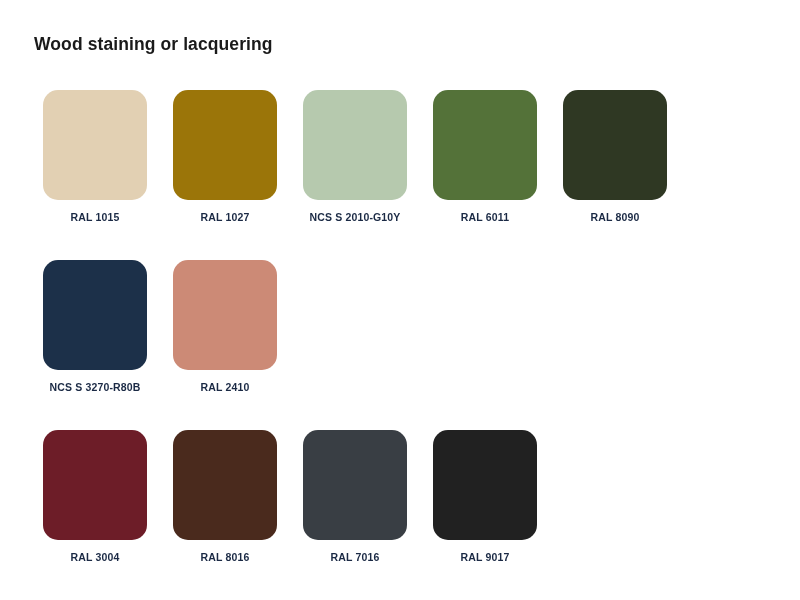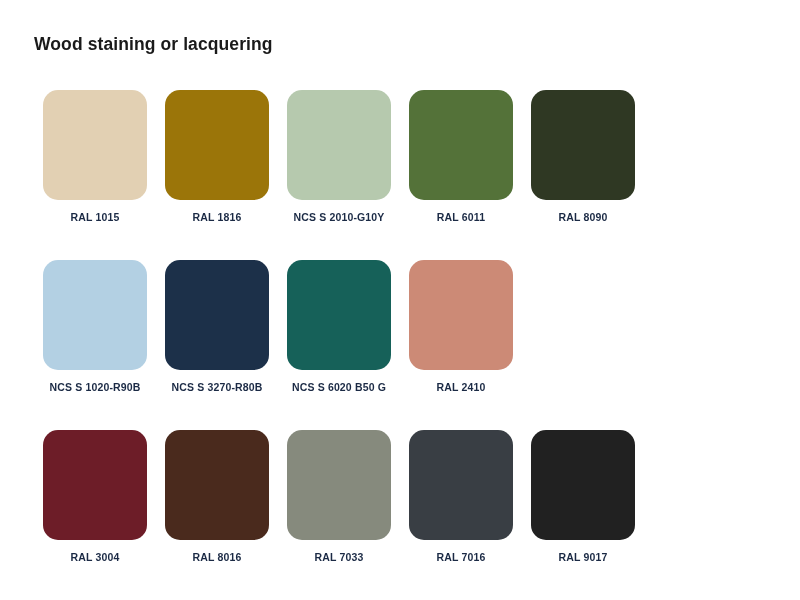--- a/index.html
+++ b/index.html
@@ -33,21 +33,21 @@
     left: 34px;
     top: 90px;
     width: 732px;
     display: flex;
     flex-direction: column;
     gap: 37px;
   }
   .swatch-row {
     display: flex;
     flex-direction: row;
-    gap: 0px;
+    gap: 8px;
   }
   .swatch-cell {
     width: 122px;
     display: flex;
     flex-direction: column;
     align-items: center;
   }
   .swatch-chip {
     width: 104px;
     height: 110px;
@@ -72,69 +72,57 @@
 
   <div class="palette-grid">
 
     <div class="swatch-row">
       <div class="swatch-cell">
         <div class="swatch-chip" style="background-color: rgb(226, 208, 179);"></div>
         <div class="swatch-label">RAL 1015</div>
       </div>
       <div class="swatch-cell">
         <div class="swatch-chip" style="background-color: rgb(155, 117, 9);"></div>
-        <div class="swatch-label">RAL 1816</div>
+        <div class="swatch-label">RAL 1027</div>
       </div>
       <div class="swatch-cell">
         <div class="swatch-chip" style="background-color: rgb(182, 201, 174);"></div>
         <div class="swatch-label">NCS S 2010-G10Y</div>
       </div>
       <div class="swatch-cell">
         <div class="swatch-chip" style="background-color: rgb(84, 114, 57);"></div>
         <div class="swatch-label">RAL 6011</div>
       </div>
       <div class="swatch-cell">
         <div class="swatch-chip" style="background-color: rgb(47, 56, 35);"></div>
         <div class="swatch-label">RAL 8090</div>
       </div>
     </div>
 
     <div class="swatch-row">
       <div class="swatch-cell">
-        <div class="swatch-chip" style="background-color: rgb(179, 208, 227);"></div>
-        <div class="swatch-label">NCS S 1020-R90B</div>
-      </div>
-      <div class="swatch-cell">
         <div class="swatch-chip" style="background-color: rgb(28, 48, 73);"></div>
         <div class="swatch-label">NCS S 3270-R80B</div>
-      </div>
-      <div class="swatch-cell">
-        <div class="swatch-chip" style="background-color: rgb(22, 97, 89);"></div>
-        <div class="swatch-label">NCS S 6020 B50 G</div>
       </div>
       <div class="swatch-cell">
         <div class="swatch-chip" style="background-color: rgb(204, 138, 118);"></div>
         <div class="swatch-label">RAL 2410</div>
       </div>
     </div>
 
     <div class="swatch-row">
       <div class="swatch-cell">
         <div class="swatch-chip" style="background-color: rgb(109, 29, 40);"></div>
         <div class="swatch-label">RAL 3004</div>
       </div>
       <div class="swatch-cell">
         <div class="swatch-chip" style="background-color: rgb(74, 42, 29);"></div>
         <div class="swatch-label">RAL 8016</div>
       </div>
       <div class="swatch-cell">
-        <div class="swatch-chip" style="background-color: rgb(134, 138, 125);"></div>
-        <div class="swatch-label">RAL 7033</div>
-      </div>
-      <div class="swatch-cell">
         <div class="swatch-chip" style="background-color: rgb(57, 62, 68);"></div>
         <div class="swatch-label">RAL 7016</div>
       </div>
       <div class="swatch-cell">
         <div class="swatch-chip" style="background-color: rgb(33, 33, 33);"></div>
         <div class="swatch-label">RAL 9017</div>
       </div>
     </div>
 
   </div>

